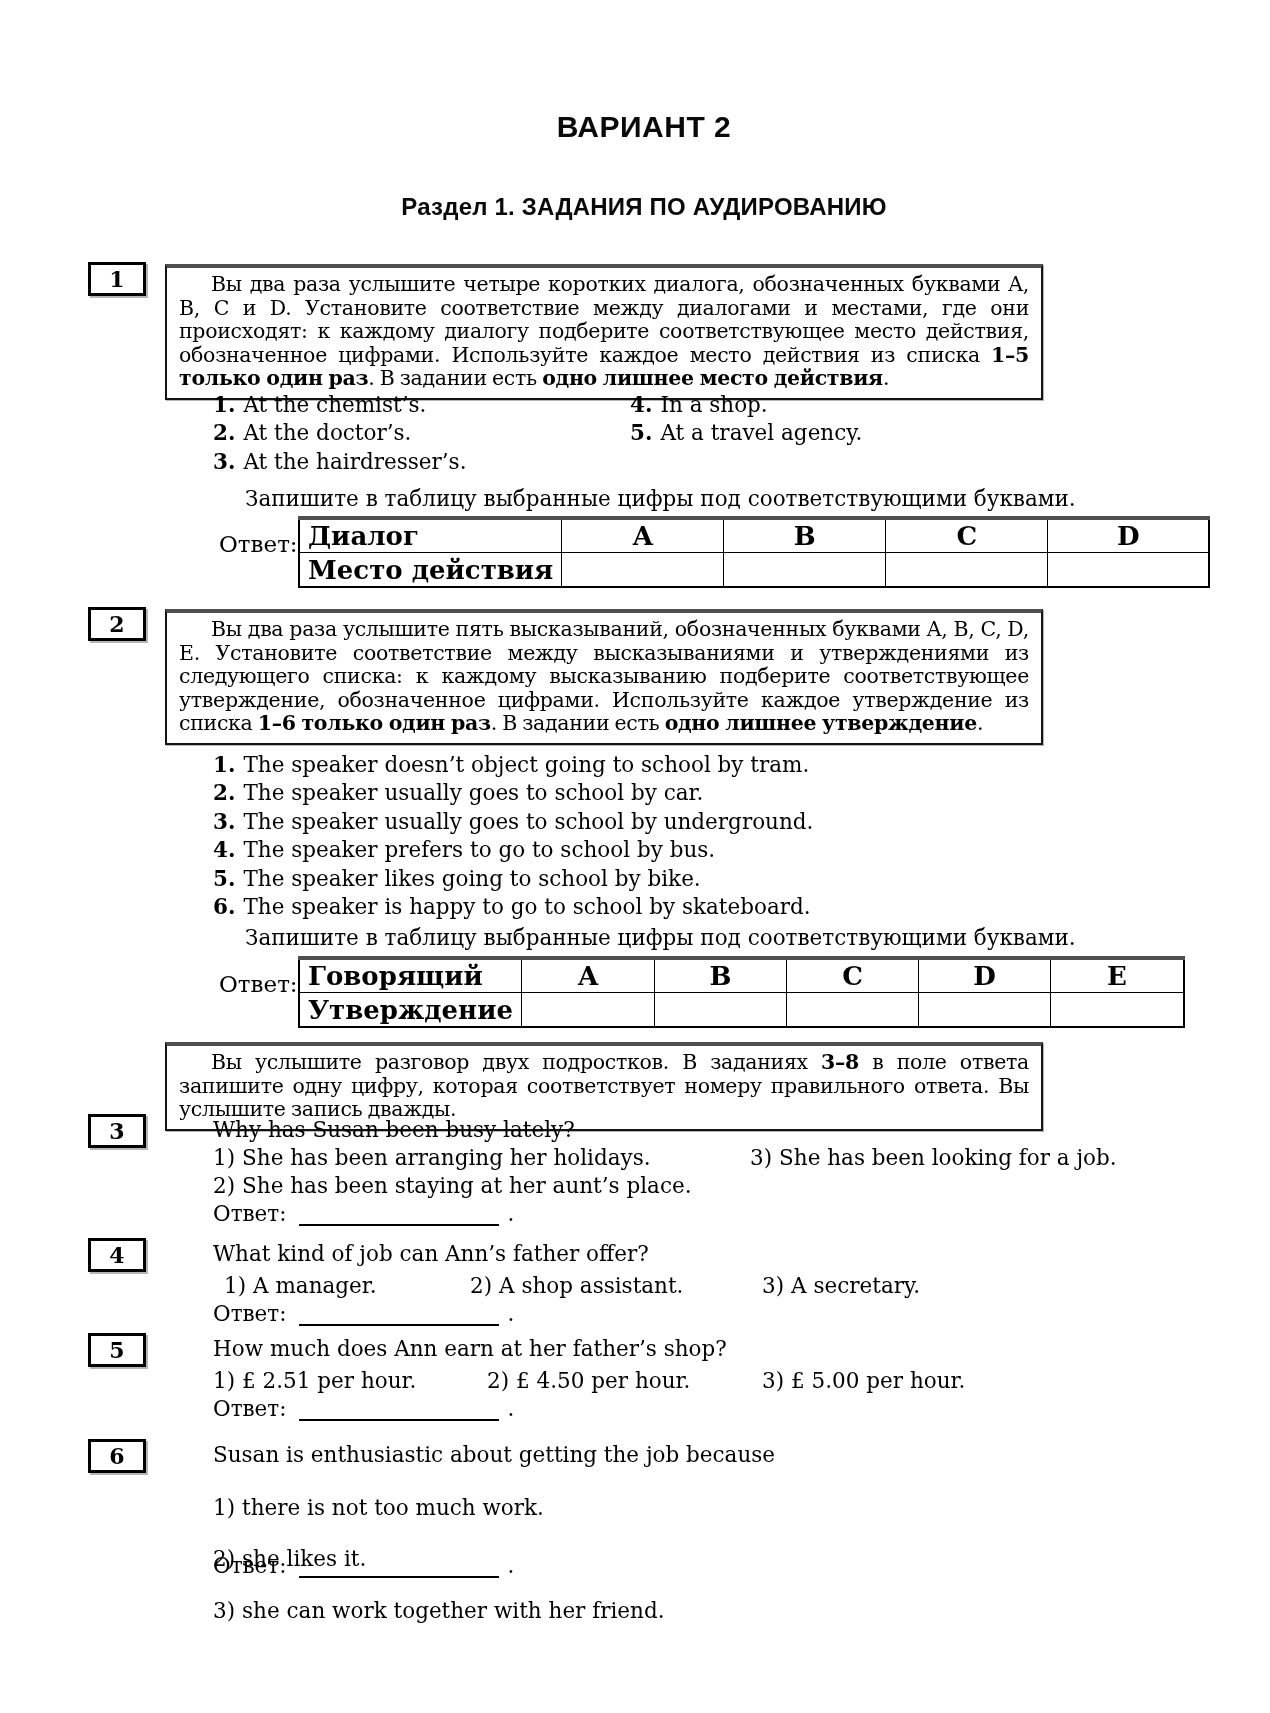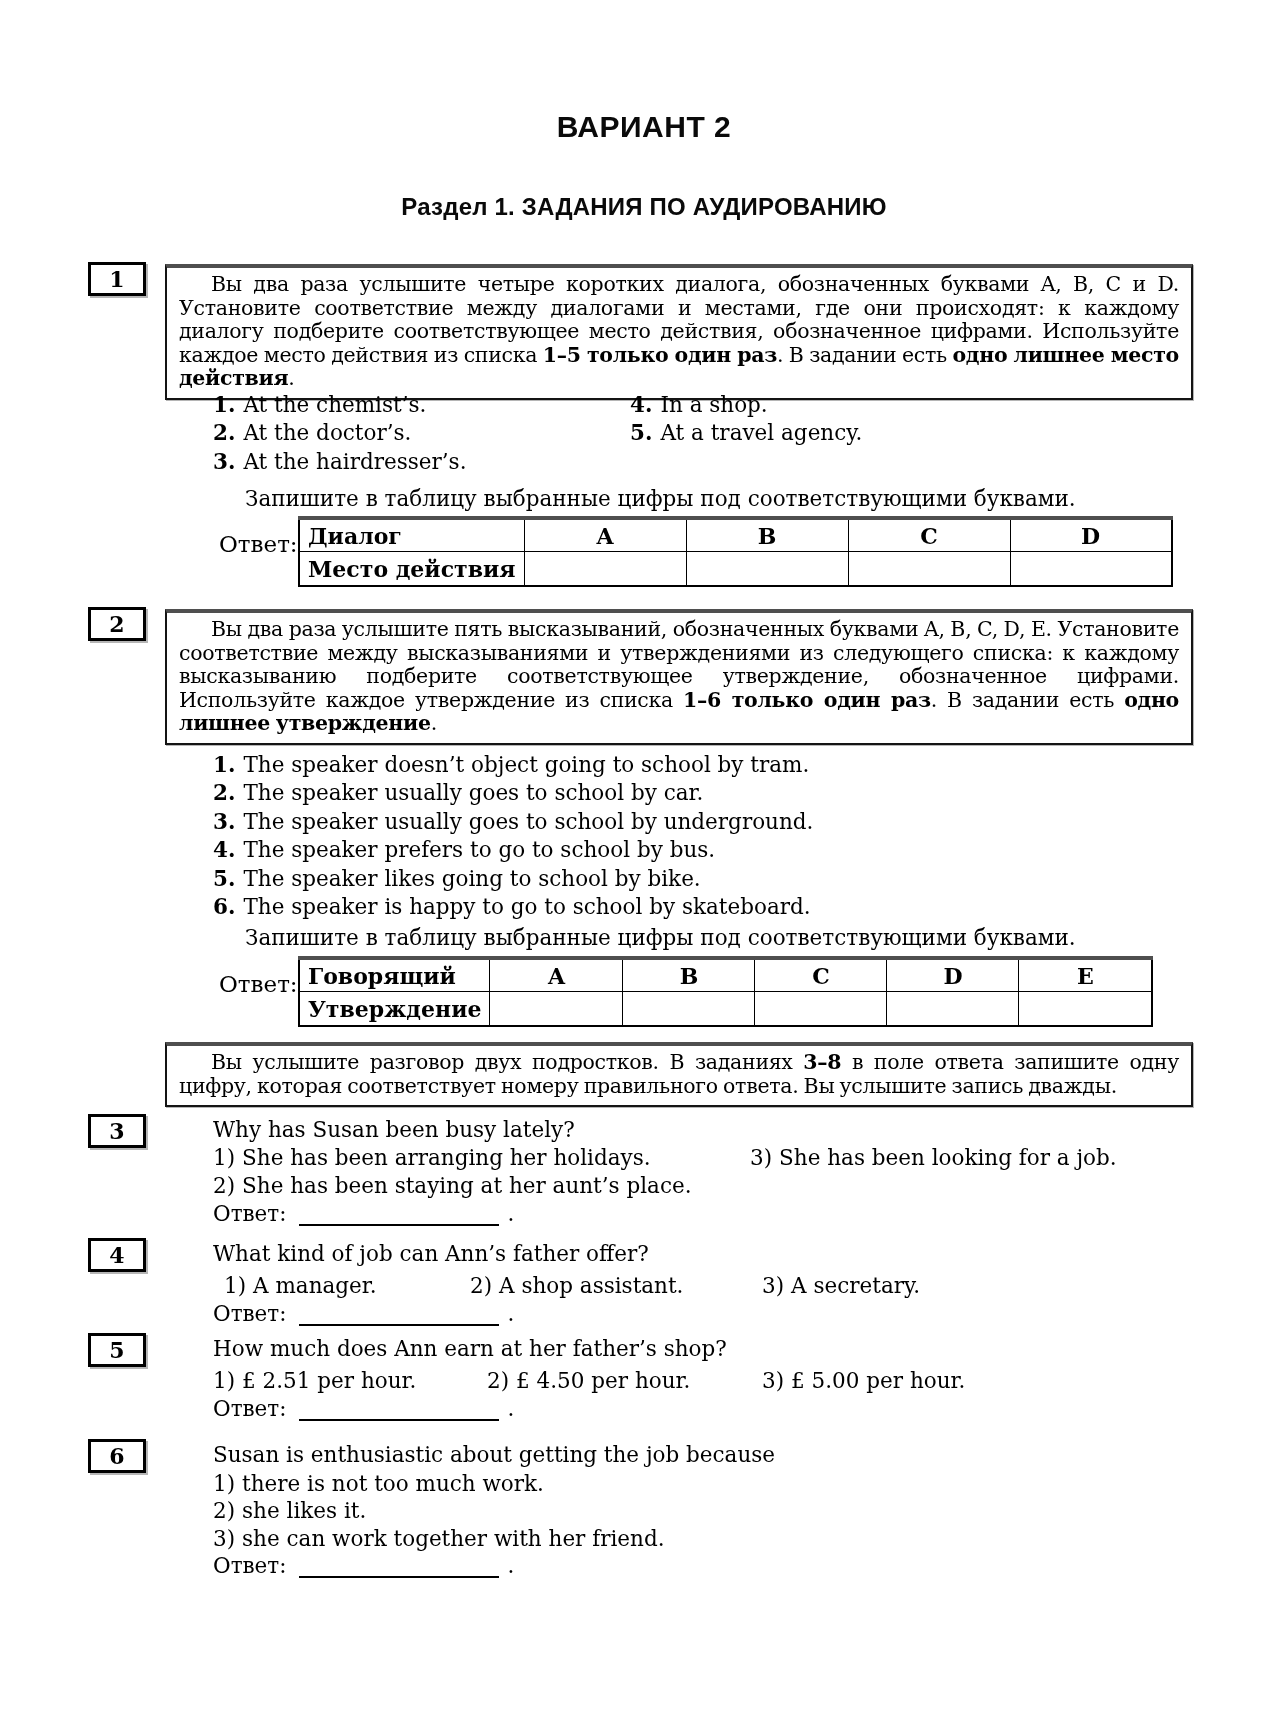--- a/index.html
+++ b/index.html
@@ -19,21 +19,21 @@
 
   .numbox {
     position:absolute; left:88px; width:58px; height:34px; box-sizing:border-box;
     border:3px solid #000; background:#fff;
     display:flex; align-items:center; justify-content:center;
     font-size:22px; font-weight:700;
     box-shadow:2px 2px 0 rgba(110,110,110,0.5);
   }
 
   .instrbox {
-    position:absolute; left:165px; width:1028px; box-sizing:border-box;
+    position:absolute; left:165px; width:878px; box-sizing:border-box;
     border:2px solid #141414; border-top:4px solid #4f4f4f;
     box-shadow:1px 1px 0 #b5b5b5;
     padding:5px 12px 7px 12px; background:#fff;
   }
   .instrbox p {
     margin:0; font-size:20.5px; line-height:23.6px;
     text-align:justify; text-indent:32px;
     letter-spacing:-0.3px; word-spacing:-1px;
   }
   .instrbox b { font-weight:700; }
@@ -43,31 +43,31 @@
   .li b { padding-right:8px; }
 
   .note { position:absolute; left:213px; font-size:21.5px; white-space:nowrap;margin-left:32px; }
 
   .anslabel { position:absolute; left:219px; font-size:23px; }
 
   .anstable {
     position:absolute; left:298px; border-collapse:collapse;
     border:2px solid #000; border-top:4px solid #4f4f4f; background:#fff;
   }
-  .anstable td { border:1.6px solid #000; font-size:22px; padding:0;margin-top:20px; }
+  .anstable td { border:1.6px solid #000; font-size:26px; padding:0;margin-top:20px; }
   .anstable td.rowlab { text-align:left; padding:1px 8px; font-weight:700; white-space:nowrap; }
   .anstable td.letter { text-align:center; font-weight:700; }
   .anstable tr.hdr td { height:29px; }
   .anstable tr.fill td { height:31px; }
 
   .question { position:absolute; left:213px; font-size:21.5px; white-space:nowrap; }
   .opt { position:absolute; font-size:21.5px; white-space:nowrap; }
   .opt .on { padding-right:7px; }
   .optstack { position:absolute; left:213px; font-size:21.5px; }
-  .optstack .li { line-height:27.4px; white-space:nowrap; }
+  .optstack .li { line-height:27.4px; white-space:nowrap;margin-top:24px; }
   .optstack .on { padding-right:7px; }
 
   .ansline { position:absolute; left:213px; font-size:21.5px; white-space:nowrap; }
   .blank {
     display:inline-block; width:200px; height:0;
     border-bottom:2px solid #000; vertical-align:-5px;
     margin-left:12px; margin-right:9px;
   }
 </style>
 </head>

